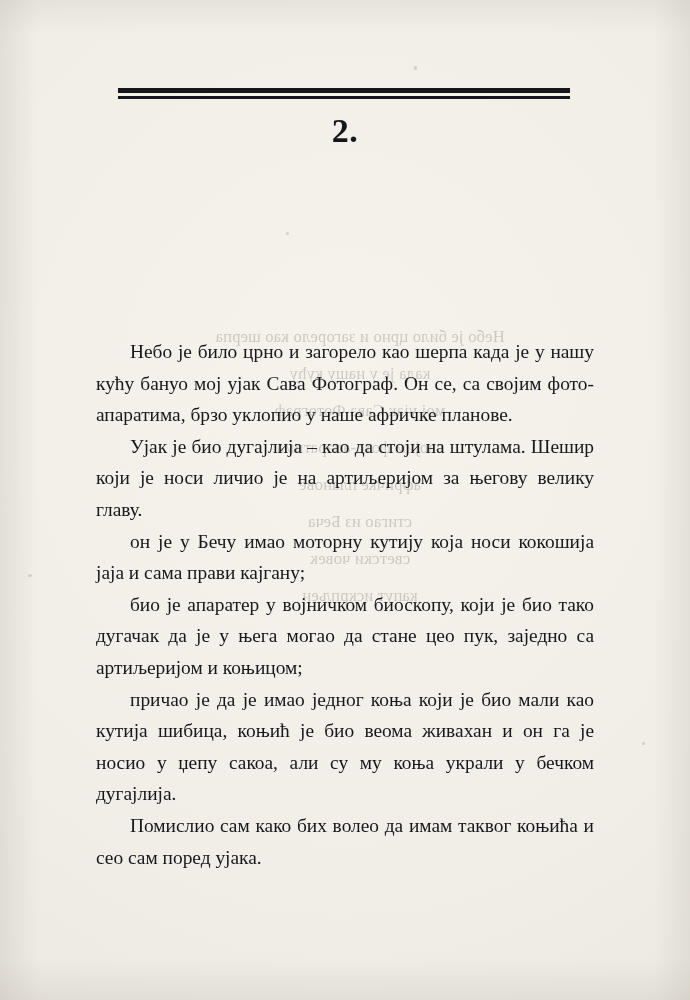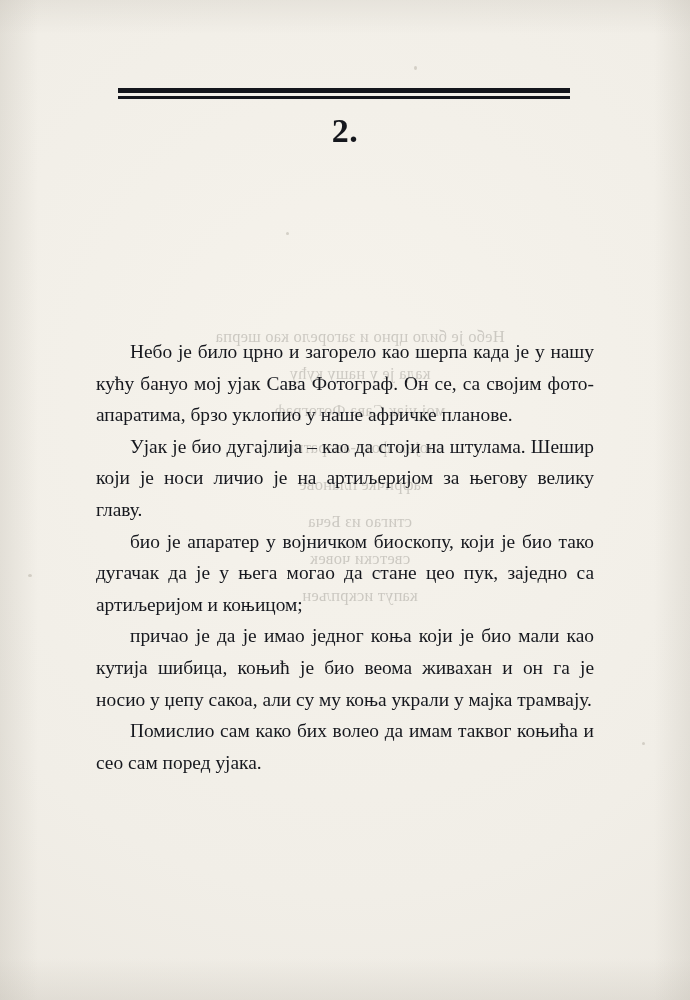--- a/index.html
+++ b/index.html
@@ -138,22 +138,23 @@
     <div class="bar-thick"></div>
     <div class="bar-gap"></div>
     <div class="bar-thin"></div>
   </div>
 
   <div class="chapter-number">2.</div>
 
   <div class="body-text">
     <p>Небо је било црно и загорело као шерпа када је у нашу кућу бануо мој ујак Сава Фотограф. Он се, са својим фото-апаратима, брзо уклопио у наше афричке планове.</p>
     <p>Ујак је био дугајлија – као да стоји на штулама. Шешир који је носи личио је на артиљеријом за његову велику главу.</p>
+    <p class="sub">он је у Бечу имао моторну кутију која носи кокошија јаја и сама прави кајгану;</p>
     <p class="sub">био је апаратер у војничком биоскопу, који је био тако дугачак да је у њега могао да стане цео пук, заједно са артиљеријом и коњицом;</p>
-    <p class="sub">причао је да је имао једног коња који је био мали као кутија шибица, коњић је био веома живахан и он га је носио у џепу сакоа, али су му коња украли у мајка трамвају.</p>
+    <p class="sub">причао је да је имао једног коња који је био мали као кутија шибица, коњић је био веома живахан и он га је носио у џепу сакоа, али су му коња украли у бечком дугајлија.</p>
     <p>Помислио сам како бих волео да имам таквог коњића и сео сам поред ујака.</p>
   </div>
 
   <div class="speck" style="left:286px;top:232px;width:3px;height:3px;"></div>
   <div class="speck" style="left:414px;top:66px;width:3px;height:4px;"></div>
   <div class="speck" style="left:28px;top:574px;width:4px;height:3px;"></div>
   <div class="speck" style="left:642px;top:742px;width:3px;height:3px;"></div>
 
 </div>
 

